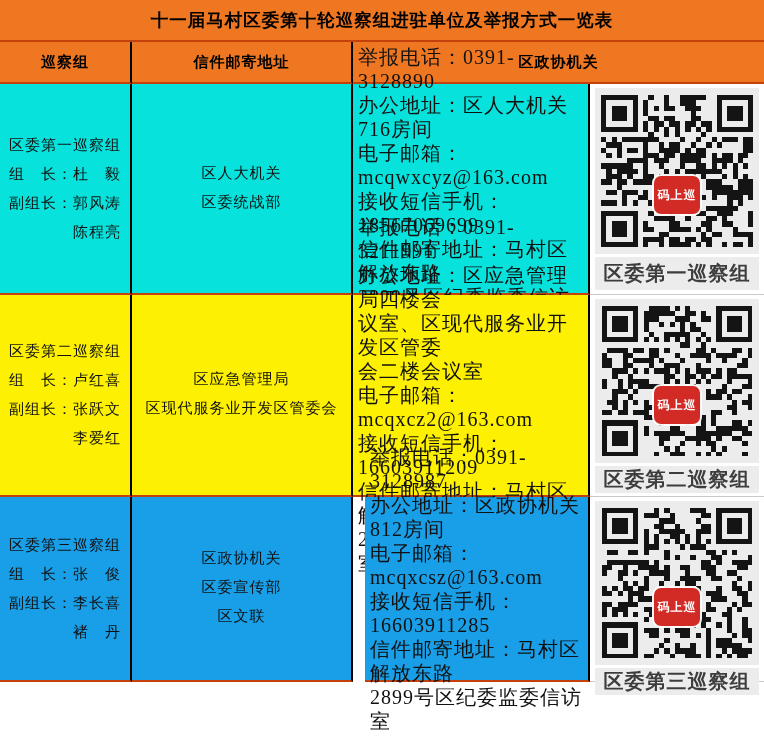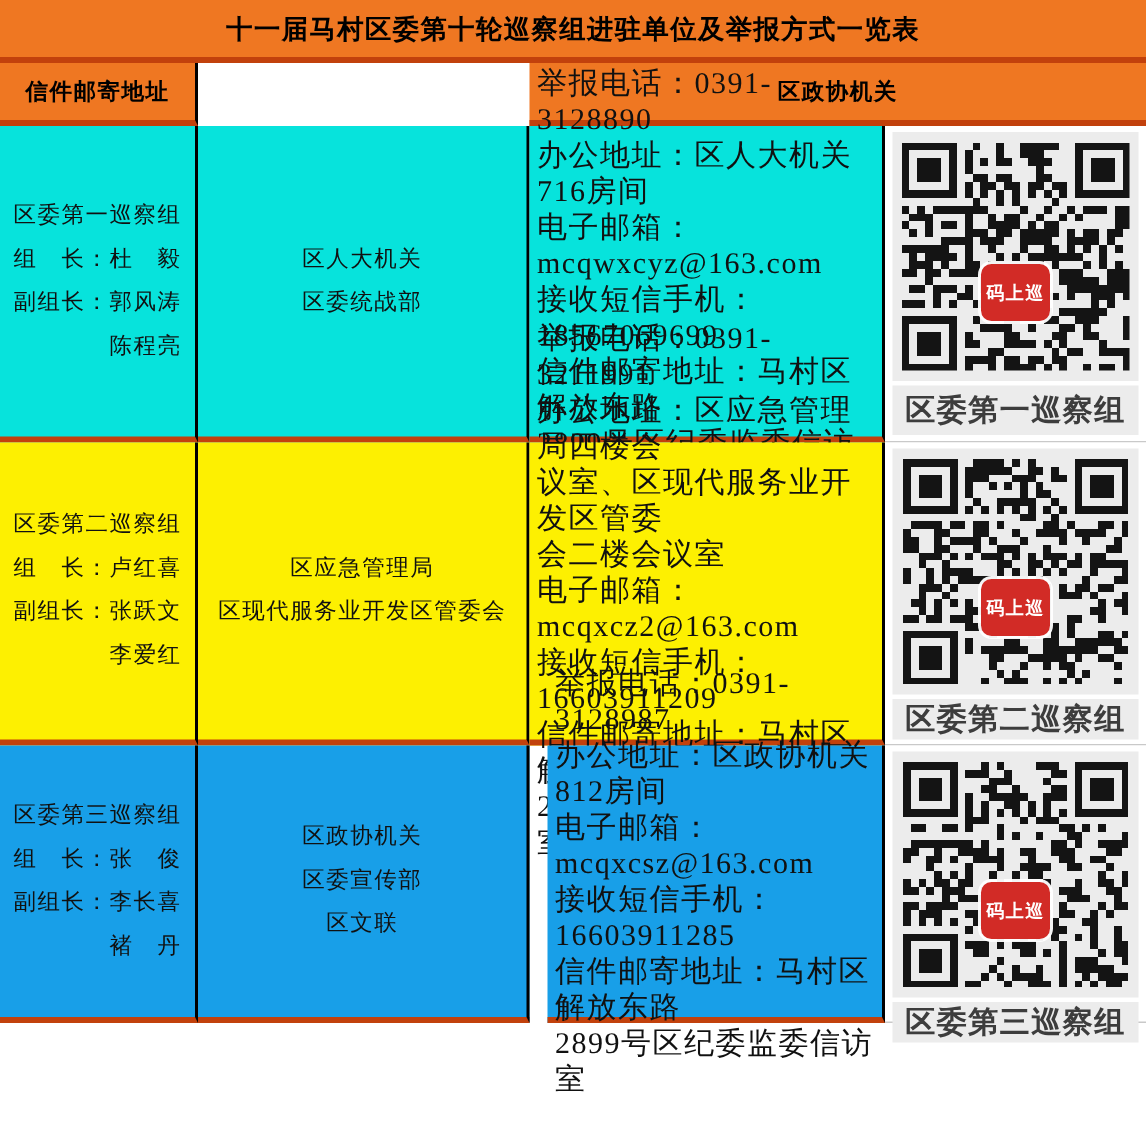--- a/index.html
+++ b/index.html
@@ -9,21 +9,21 @@
     overflow:hidden;
   }
   .table{
     display:grid;
     grid-template-columns:132px 221px 237px 174px;
     grid-template-rows:42px 42px 211px 202px 185px;
     width:764px;
   }
   .cell{box-sizing:border-box;}
   .br{border-right:2px solid #000;}
-  .bb{border-bottom:4px solid #c2410c;}
+  .bb{border-bottom:2px solid #c2410c;}
   .title-cell{
     grid-column:1/5;
     display:flex;align-items:center;justify-content:center;
     font-family:"Liberation Sans","DejaVu Sans",sans-serif;
     font-weight:bold;font-size:17.5px;letter-spacing:1px;color:#000;
   }
   .head-cell{
     display:flex;align-items:center;justify-content:center;
     font-family:"Liberation Sans","DejaVu Sans",sans-serif;
     font-weight:bold;font-size:15px;letter-spacing:1px;color:#000;
@@ -66,20 +66,21 @@
   }
 </style>
 </head>
 <body>
 
 <div class="page">
   <div class="table">
 
     <div class="cell title-cell bb" style="background-color: rgb(239, 119, 34);">十一届马村区委第十轮巡察组进驻单位及举报方式一览表</div>
 
+    <div class="cell head-cell br bb" style="background-color: rgb(239, 119, 34);">巡察组</div>
     <div class="cell head-cell br bb" style="background-color: rgb(239, 119, 34);">信件邮寄地址</div>
     <div class="cell head-cell h3 bb" style="background-color: rgb(239, 119, 34);">区政协机关</div>
 
     <div class="cell group-cell br bb" style="background-color: rgb(7, 227, 220);">
       <div class="group-text">区委第一巡察组
 组　长：杜　毅
 副组长：郭风涛
 　　　　陈程亮</div>
     </div>
     <div class="cell units-cell br bb" style="background-color: rgb(7, 227, 220);">

